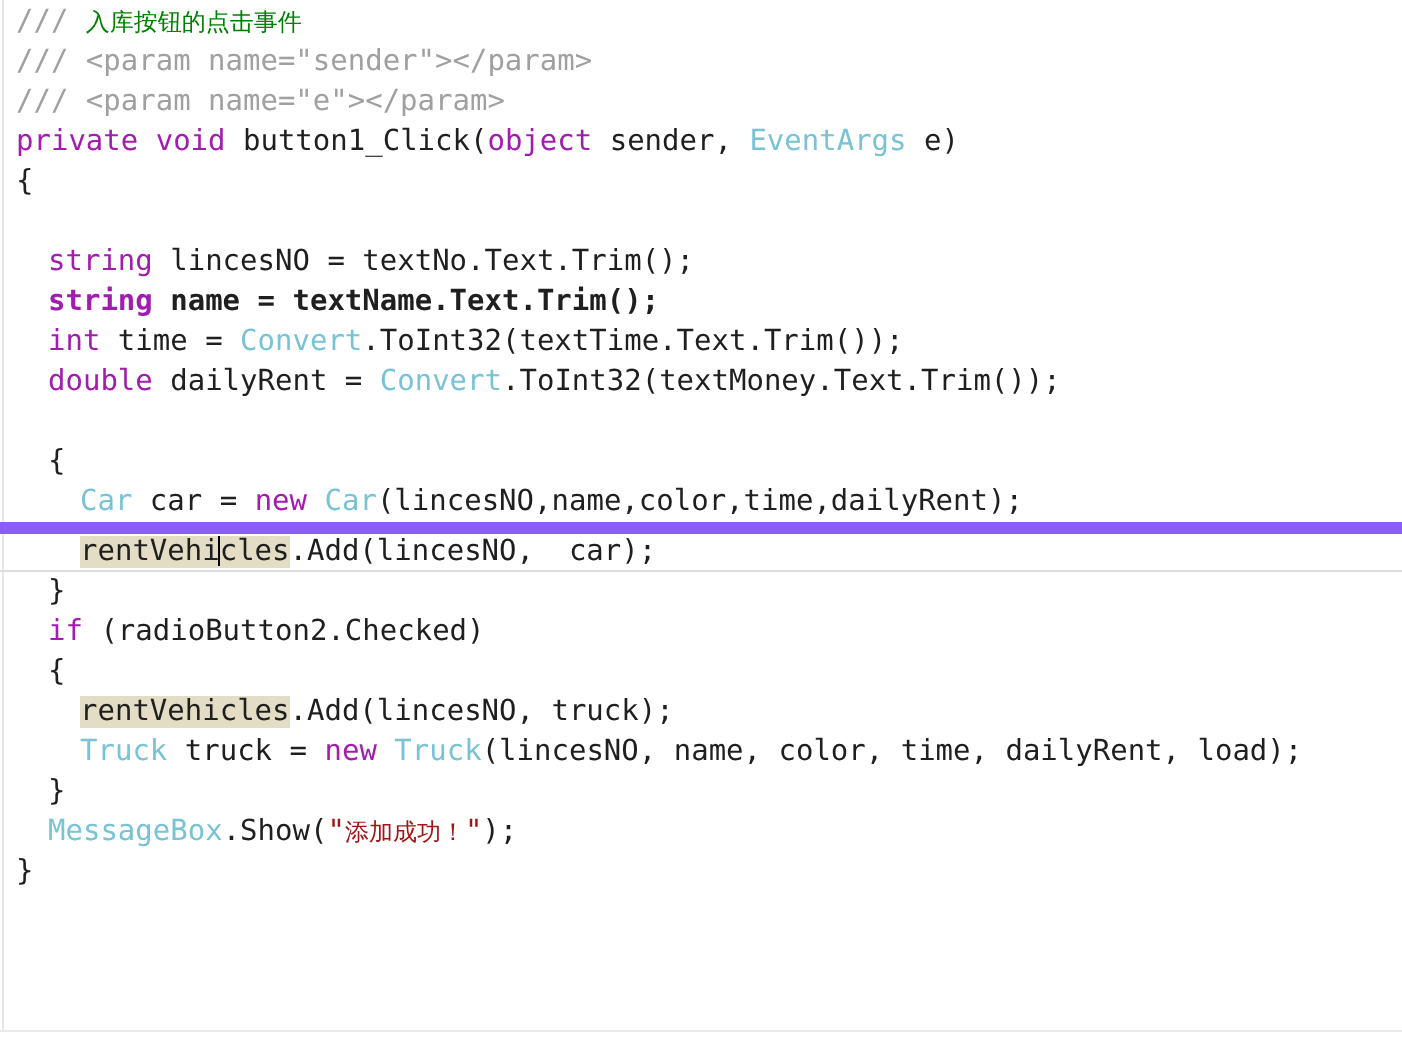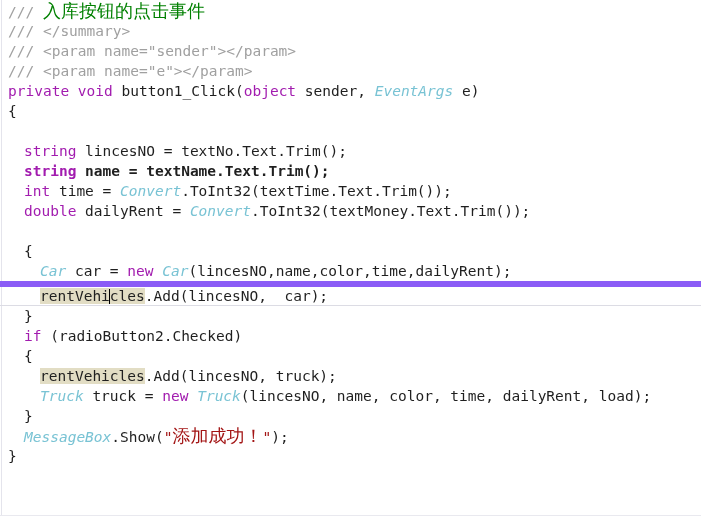--- a/index.html
+++ b/index.html
@@ -72,21 +72,21 @@
   .code-line.current {
     border-top: 6px solid #8b5cf6;
     border-bottom: 1px solid #dcdce4;
     height: 18px;
     line-height: 18px;
   }
 
   .tok { white-space: pre; }
 
   .kw        { color: #a21caf; }
-  .type      { color: #79c3d4; font-style: italic; }
+  .type      { color: #79c3d4; }
   .str       { color: #a31515; }
   .cmt       { color: #008000; }
   .doc       { color: #a0a0a0; }
   .plain     { color: #1f1f1f; }
 
   
   .refhl {
     background: #e2ddc4;
     padding: 0 0px;
   }
@@ -96,34 +96,33 @@
     display: inline-block;
     width: 1px;
     height: 15px;
     background: #000000;
     vertical-align: -3px;
     margin: 0 -0.5px;
   }
 
   .cjk {
     font-family: "DejaVu Sans", "Liberation Sans", sans-serif;
-    font-size: 18px;
+    font-size: 12px;
     margin-top: 36px;
   }
 </style>
 </head>
 <body>
 
 <div id="editor">
 
   <div id="left-margin-rule"></div>
 
   <div id="code-area">
       <div class="code-line" style="padding-left: 8px;"><span class="tok doc">/// </span><span class="tok cmt cjk">入库按钮的点击事件</span></div>
-      <div class="code-line" style="padding-left: 8px;"><span class="tok doc">/// &lt;/summary&gt;</span></div>
       <div class="code-line" style="padding-left: 8px;"><span class="tok doc">/// &lt;param name="sender"&gt;&lt;/param&gt;</span></div>
       <div class="code-line" style="padding-left: 8px;"><span class="tok doc">/// &lt;param name="e"&gt;&lt;/param&gt;</span></div>
       <div class="code-line" style="padding-left: 8px;"><span class="tok kw">private void</span><span class="tok plain"> button1_Click(</span><span class="tok kw">object</span><span class="tok plain"> sender, </span><span class="tok type">EventArgs</span><span class="tok plain"> e)</span></div>
       <div class="code-line" style="padding-left: 8px;"><span class="tok plain">{</span></div>
       <div class="code-line" style="padding-left: 0px;">&nbsp;</div>
       <div class="code-line" style="padding-left: 24px;"><span class="tok kw">string</span><span class="tok plain"> lincesNO = textNo.Text.Trim();</span></div>
       <div class="code-line" style="padding-left: 24px; font-weight: bold;"><span class="tok kw">string</span><span class="tok plain"> name = textName.Text.Trim();</span></div>
       <div class="code-line" style="padding-left: 24px;"><span class="tok kw">int</span><span class="tok plain"> time = </span><span class="tok type">Convert</span><span class="tok plain">.ToInt32(textTime.Text.Trim());</span></div>
       <div class="code-line" style="padding-left: 24px;"><span class="tok kw">double</span><span class="tok plain"> dailyRent = </span><span class="tok type">Convert</span><span class="tok plain">.ToInt32(textMoney.Text.Trim());</span></div>
       <div class="code-line" style="padding-left: 0px;">&nbsp;</div>

